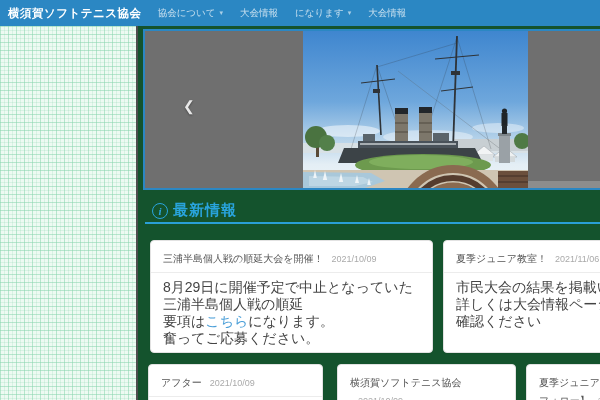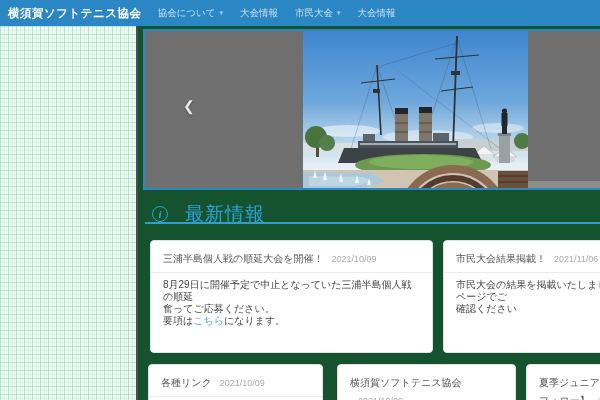--- a/index.html
+++ b/index.html
@@ -34,29 +34,29 @@
   .pad-strip{position:absolute;left:0;right:0;bottom:0;height:7px;background:#8d8d8d;}
   .prev-btn{position:absolute;left:38px;top:68px;color:#e8e8e8;font-size:14px;line-height:14px;
     cursor:pointer;text-shadow:0 1px 2px rgba(0,0,0,.4);font-weight:bold;}
   .photo{width:225px;height:157px;display:block;}
 
   
   .sec-head{position:absolute;left:152px;top:201px;display:flex;align-items:center;z-index:10;}
   .info-icon{width:16px;height:16px;border:1.5px solid #29a4dc;border-radius:50%;color:#29a4dc;
     font-size:11px;font-weight:bold;font-family:"Liberation Serif",serif;font-style:italic;
     display:flex;align-items:center;justify-content:center;box-sizing:border-box;}
-  .sec-title{color:#29a4dc;font-weight:normal;font-size:19px;margin-left:17px;letter-spacing:1px;}
+  .sec-title{color:#29a4dc;font-weight:bold;font-size:15px;margin-left:5px;letter-spacing:1px;}
   .sec-rule{position:absolute;left:145px;right:0;top:222px;height:2px;background:#2a9fd6;z-index:10;}
 
   .card{position:absolute;background:#ffffff;border:1px solid #e2e2e2;border-radius:4px;
     box-shadow:0 1px 2px rgba(0,0,0,.05);box-sizing:border-box;z-index:10;overflow:hidden;}
   .card-head{padding:7px 12px 6px 12px;border-bottom:1px solid #ececec;}
   .card-title{font-size:10px;color:#555555;white-space:pre-line;}
   .card-date{font-size:9px;color:#aaaaaa;margin-left:8px;white-space:nowrap;}
-  .card-body{padding:6px 12px 10px 12px;font-size:10px;line-height:12px;color:#444444;}
+  .card-body{padding:6px 12px 10px 12px;font-size:14px;line-height:17px;color:#444444;}
   .pre{white-space:pre-line;}
   .bold{font-weight:bold;}
   a.inline-link{color:#4b9fd8;text-decoration:none;cursor:pointer;}
 
   #card1{left:150px;top:240px;width:283px;height:113px;}
   #card2{left:443px;top:240px;width:283px;height:113px;}
   #card3{left:148px;top:364px;width:175px;height:60px;}
   #card4{left:337px;top:364px;width:179px;height:60px;}
   #card5{left:526px;top:364px;width:175px;height:60px;}
 </style>
@@ -69,21 +69,21 @@
     <div class="brand">横須賀ソフトテニス協会</div>
     <div class="nav">
       <div class="nav-item">
         <span>協会について</span>
         <span class="caret">▾</span>
       </div>
       <div class="nav-item">
         <span>大会情報</span>
       </div>
       <div class="nav-item">
-        <span>市民大会</span>
+        <span>になります</span>
         <span class="caret">▾</span>
       </div>
       <div class="nav-item">
         <span>大会情報</span>
       </div>
     </div>
   </div>
 
   <div class="pattern-col"></div>
 
@@ -197,36 +197,36 @@
     <span class="sec-title">最新情報</span>
   </div>
   <div class="sec-rule"></div>
 
   <div class="card" id="card1">
     <div class="card-head">
       <span class="card-title">三浦半島個人戦の順延大会を開催！</span><span class="card-date">2021/10/09</span>
     </div>
     <div class="card-body">
       <div>8月29日に開催予定で中止となっていた三浦半島個人戦の順延</div>
+      <div><span>要項は</span><a class="inline-link">こちら</a><span>になります。</span></div>
       <div>奮ってご応募ください。</div>
-      <div><span>要項は</span><a class="inline-link">こちら</a><span>になります。</span></div>
     </div>
   </div>
 
   <div class="card" id="card2">
     <div class="card-head">
-      <span class="card-title">市民大会結果掲載！</span><span class="card-date">2021/11/06</span>
+      <span class="card-title">夏季ジュニア教室！</span><span class="card-date">2021/11/06</span>
     </div>
     <div class="card-body pre">市民大会の結果を掲載いたしました。 詳しくは大会情報ページでご
 確認ください</div>
   </div>
 
   <div class="card" id="card3">
     <div class="card-head">
-      <span class="card-title">各種リンク</span><span class="card-date">2021/10/09</span>
+      <span class="card-title">アフター</span><span class="card-date">2021/10/09</span>
     </div>
   </div>
 
   <div class="card" id="card4">
     <div class="card-head">
       <span class="card-title">横須賀ソフトテニス協会</span><span class="card-date">2021/10/09</span>
     </div>
   </div>
 
   <div class="card" id="card5">

